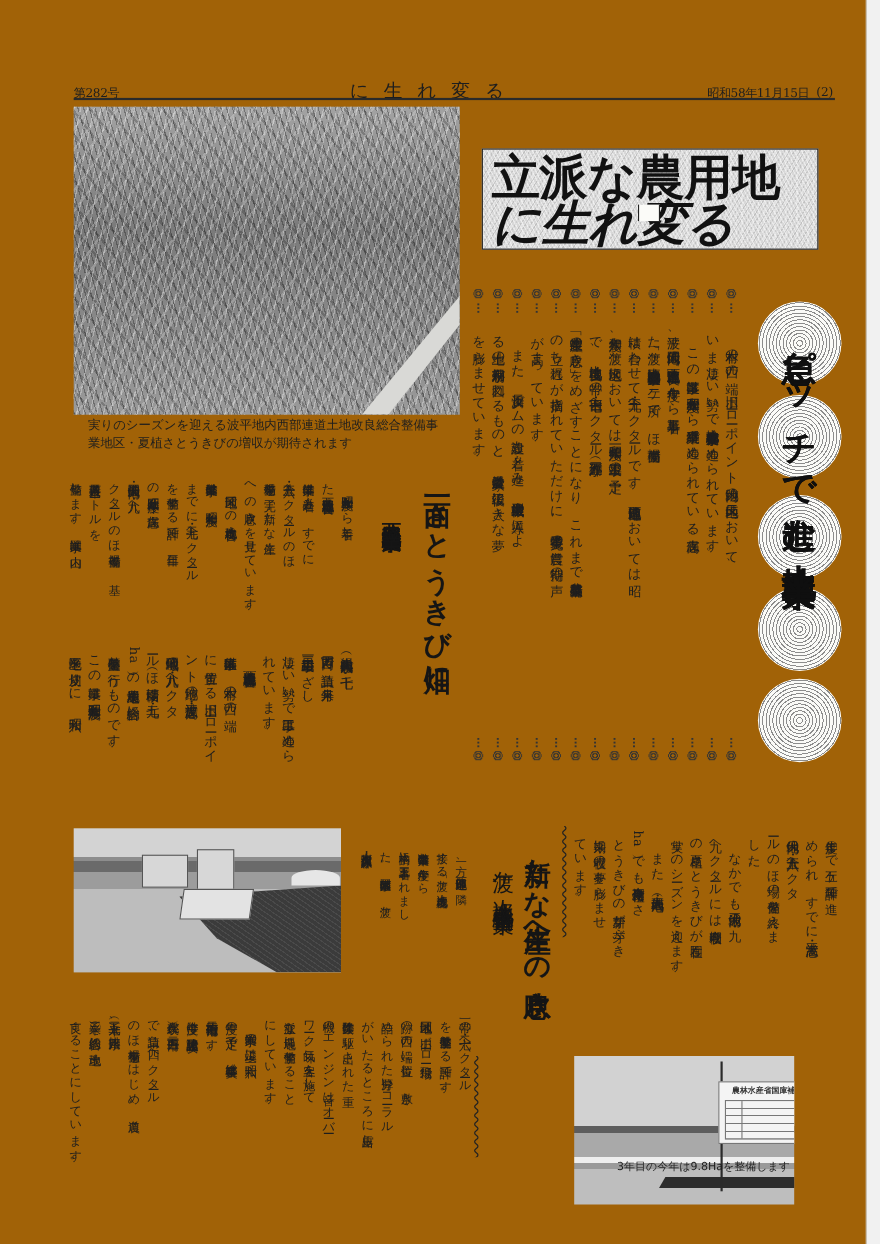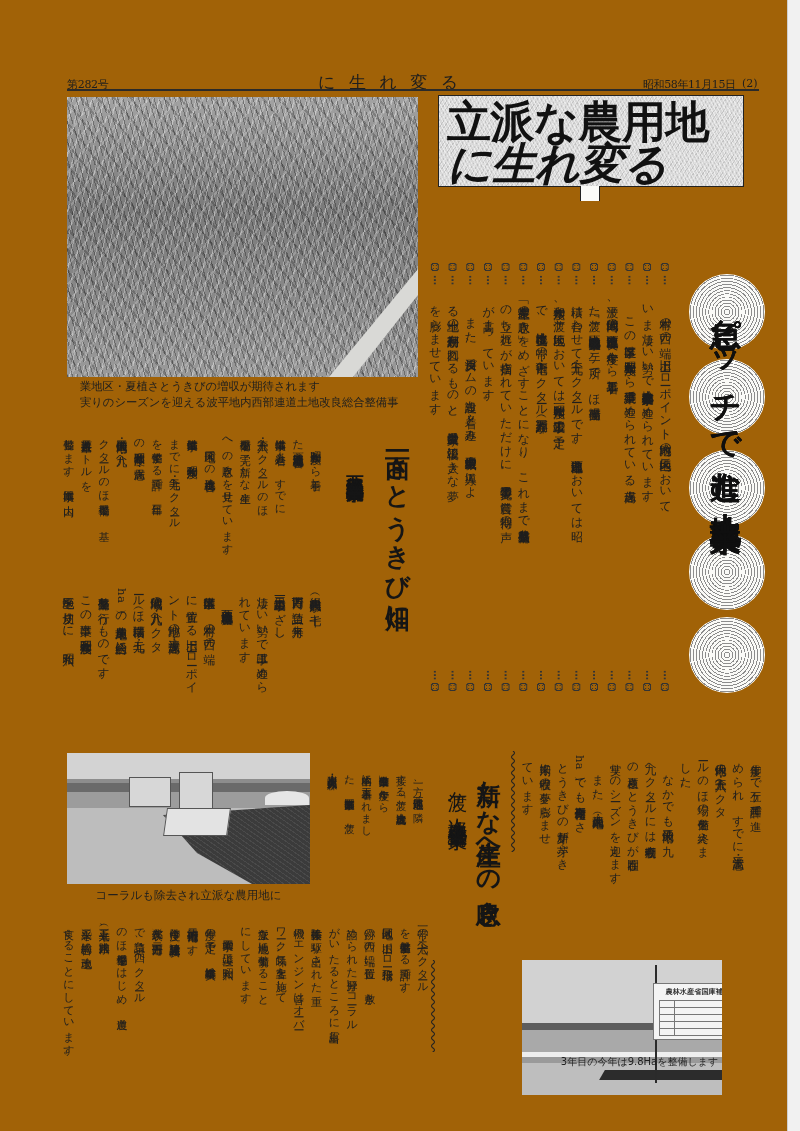--- a/index.html
+++ b/index.html
@@ -20,20 +20,21 @@
   .vblock .ln { display:block; }
   .vhead { position:absolute; writing-mode:vertical-rl; white-space:nowrap; font-family:"DejaVu Serif", serif; font-weight:bold; color:#151515; }
 
   
   .texture {
     background-color:#d8d8d8;
     background-image:
       repeating-linear-gradient(62deg, rgba(255,255,255,.45) 0 1px, transparent 1px 3px),
       repeating-linear-gradient(-58deg, rgba(0,0,0,.10) 0 1px, transparent 1px 4px),
       repeating-linear-gradient(90deg, rgba(255,255,255,.25) 0 1px, transparent 1px 5px);
+    margin-top: 40px;
   }
   .headline-box { left:438px; top:95px; width:304px; height:90px; border:1.5px solid #222; }
   .headline-line { position:absolute; left:8px; font-size:44px; font-weight:bold; line-height:46px; white-space:nowrap; letter-spacing:-0.5px; color:#111; font-family:"DejaVu Serif", serif; }
   .connector { left:580px; top:186px; width:18px; height:15px; background:#fbfbf8; border-left:1.5px solid #222; border-right:1.5px solid #222; }
   .subhead-box { left:438px; top:200px; width:304px; height:42px; border:1.5px solid #222; text-align:center; }
   .subhead-text { font-family:"DejaVu Sans", sans-serif; font-size:23px; line-height:42px; letter-spacing:0.5px; color:#111; white-space:nowrap; }
 
   
   .orn-circle {
     height:10px; background-repeat:repeat-x; background-size:17.7px 10px;
@@ -102,22 +103,22 @@
   <div class="abs hdr-issue">第282号</div>
   <div class="abs hdr-title">に生れ変る</div>
   <div class="abs hdr-date">昭和58年11月15日</div>
   <div class="abs hdr-page">(2)</div>
   <div class="abs hdr-rule"></div>
 
   <div class="abs photo photo-sugar">
     <div class="abs curb"></div>
   </div>
   <div class="abs" style="left:80px; top:379px;">
+    <div class="photo-caption">実りのシーズンを迎える波平地内西部連道土地改良総合整備事</div>
     <div class="photo-caption">業地区・夏植さとうきびの増収が期待されます</div>
-    <div class="photo-caption">実りのシーズンを迎える波平地内西部連道土地改良総合整備事</div>
   </div>
 
   <div class="abs headline-box texture">
     <div class="headline-line" style="top:3px;">立派な農用地</div>
     <div class="headline-line" style="top:45px;font-style:italic;">に生れ変る</div>
   </div>
   <div class="abs connector"></div>
 
   <div class="abs orn-circle" style="left:426px; top:262px; width:248px;"></div>
   <div class="abs orn-dots" style="left:426px; top:275px; width:248px;"></div>
@@ -187,21 +188,20 @@
     <span class="ln">平地区を皮切りに、昭和六</span>
   </div>
 
   <div class="abs photo photo-dozer">
     <div class="abs soil"></div>
     <div class="abs mound" style="left:198px; top:38px; width:44px; height:14px;"></div>
     <div class="abs machine" style="left:62px; top:24px; width:40px; height:28px;"></div>
     <div class="abs machine" style="left:112px; top:19px; width:32px; height:36px;"></div>
     <div class="abs blade" style="left:98px; top:55px; width:62px; height:26px;"></div>
   </div>
-  <div class="abs photo-caption caption-center" style="left:67px; top:887px; width:243px; font-size:11.5px;">コーラルも除去され立派な農用地に</div>
 
   <svg class="abs" style="left:509px; top:751px;" width="8" height="101">
     <path d="M4 0 Q7 2 4 4 T4 8 T4 12 T4 16 T4 20 T4 24 T4 28 T4 32 T4 36 T4 40 T4 44 T4 48 T4 52 T4 56 T4 60 T4 64 T4 68 T4 72 T4 76 T4 80 T4 84 T4 88 T4 92 T4 96 T4 100 T4 104" fill="none" stroke="#222" stroke-width="1.1"></path>
   </svg>
   <div class="vhead" style="left:475px; top:762px; font-size:24.5px; letter-spacing:1.2px; line-height:26px;">新たな生産への息吹き</div>
   <div class="vhead" style="left:447px; top:777px; font-size:19.5px; letter-spacing:1.4px; line-height:20px; font-weight:normal;">渡ケ次土地改良総合整備事業</div>
   <svg class="abs" style="left:429px; top:960px;" width="8" height="92">
     <path d="M4 0 Q7 2 4 4 T4 8 T4 12 T4 16 T4 20 T4 24 T4 28 T4 32 T4 36 T4 40 T4 44 T4 48 T4 52 T4 56 T4 60 T4 64 T4 68 T4 72 T4 76 T4 80 T4 84 T4 88 T4 92 T4 96" fill="none" stroke="#222" stroke-width="1.1"></path>
   </svg>
 

